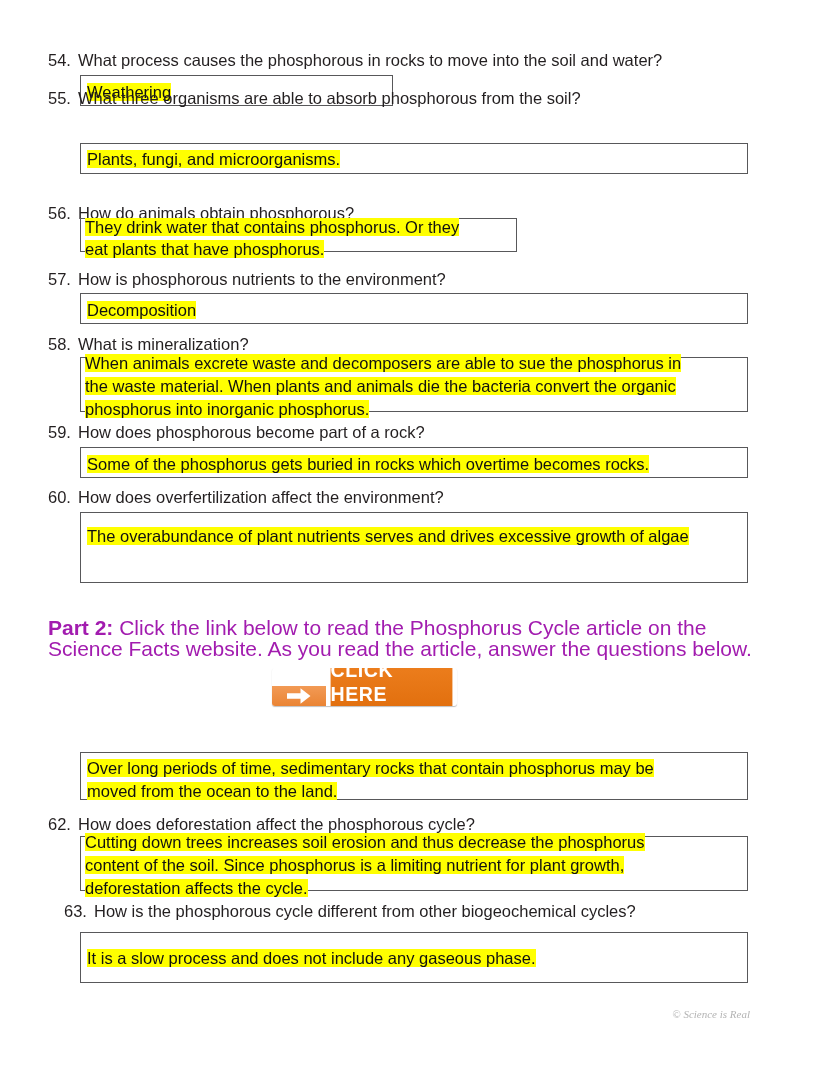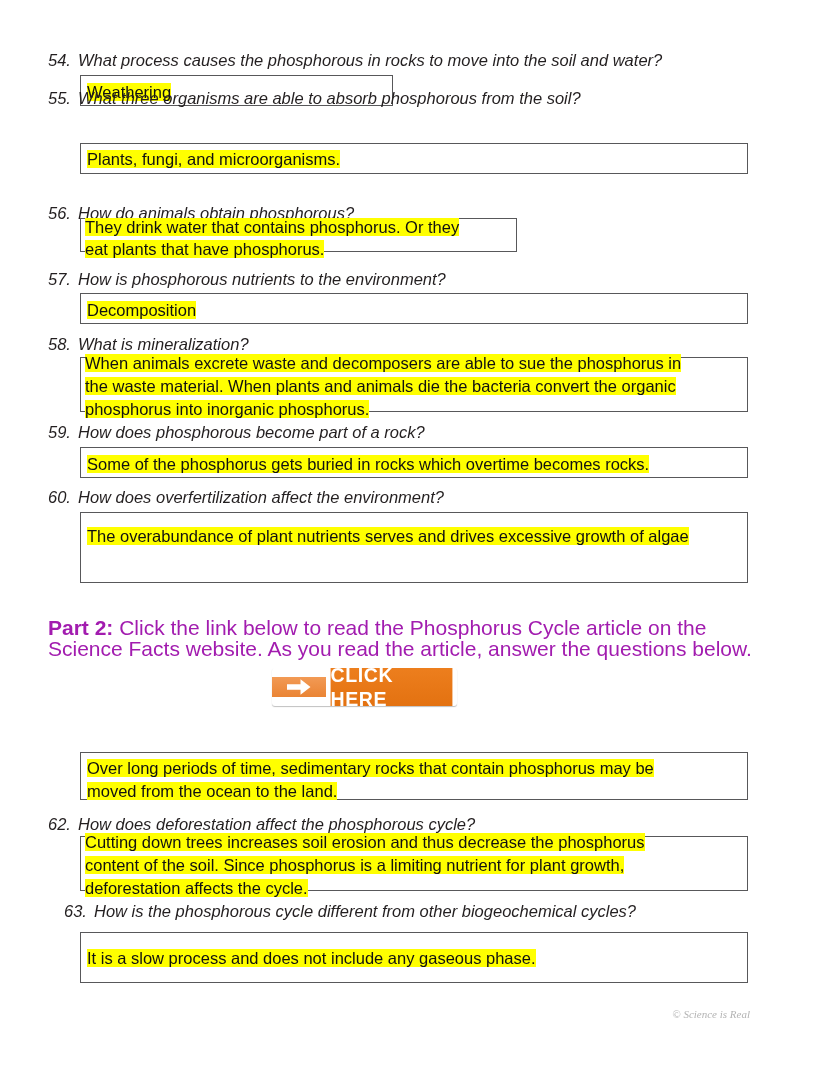--- a/index.html
+++ b/index.html
@@ -20,21 +20,20 @@
     inset: 0;
     background: #ffffff;
   }
   
   .q {
     position: absolute;
     font-size: 16.5px;
     line-height: 20px;
     color: #231f20;
     white-space: nowrap;
-    font-style: italic;
   }
   .q .num {
     display: inline-block;
     width: 30px;
   }
   
   .abox {
     position: absolute;
     border: 1.4px solid #58585a;
     background: #ffffff;
@@ -68,21 +67,21 @@
   
   .btn {
     position: absolute;
     left: 272px;
     top: 668px;
     width: 185px;
     height: 38px;
     border-radius: 3px;
     overflow: hidden;
     display: flex;
-    align-items: center;
+    align-items: flex-end;
     box-shadow: 0 1px 1px rgba(0,0,0,0.25);
     cursor: pointer;
   }
   .btn-arrow {
     width: 54px;
     background: linear-gradient(to bottom, #f29a55, #ea8434);
     display: flex;
     align-items: center;
     justify-content: center;
   }

